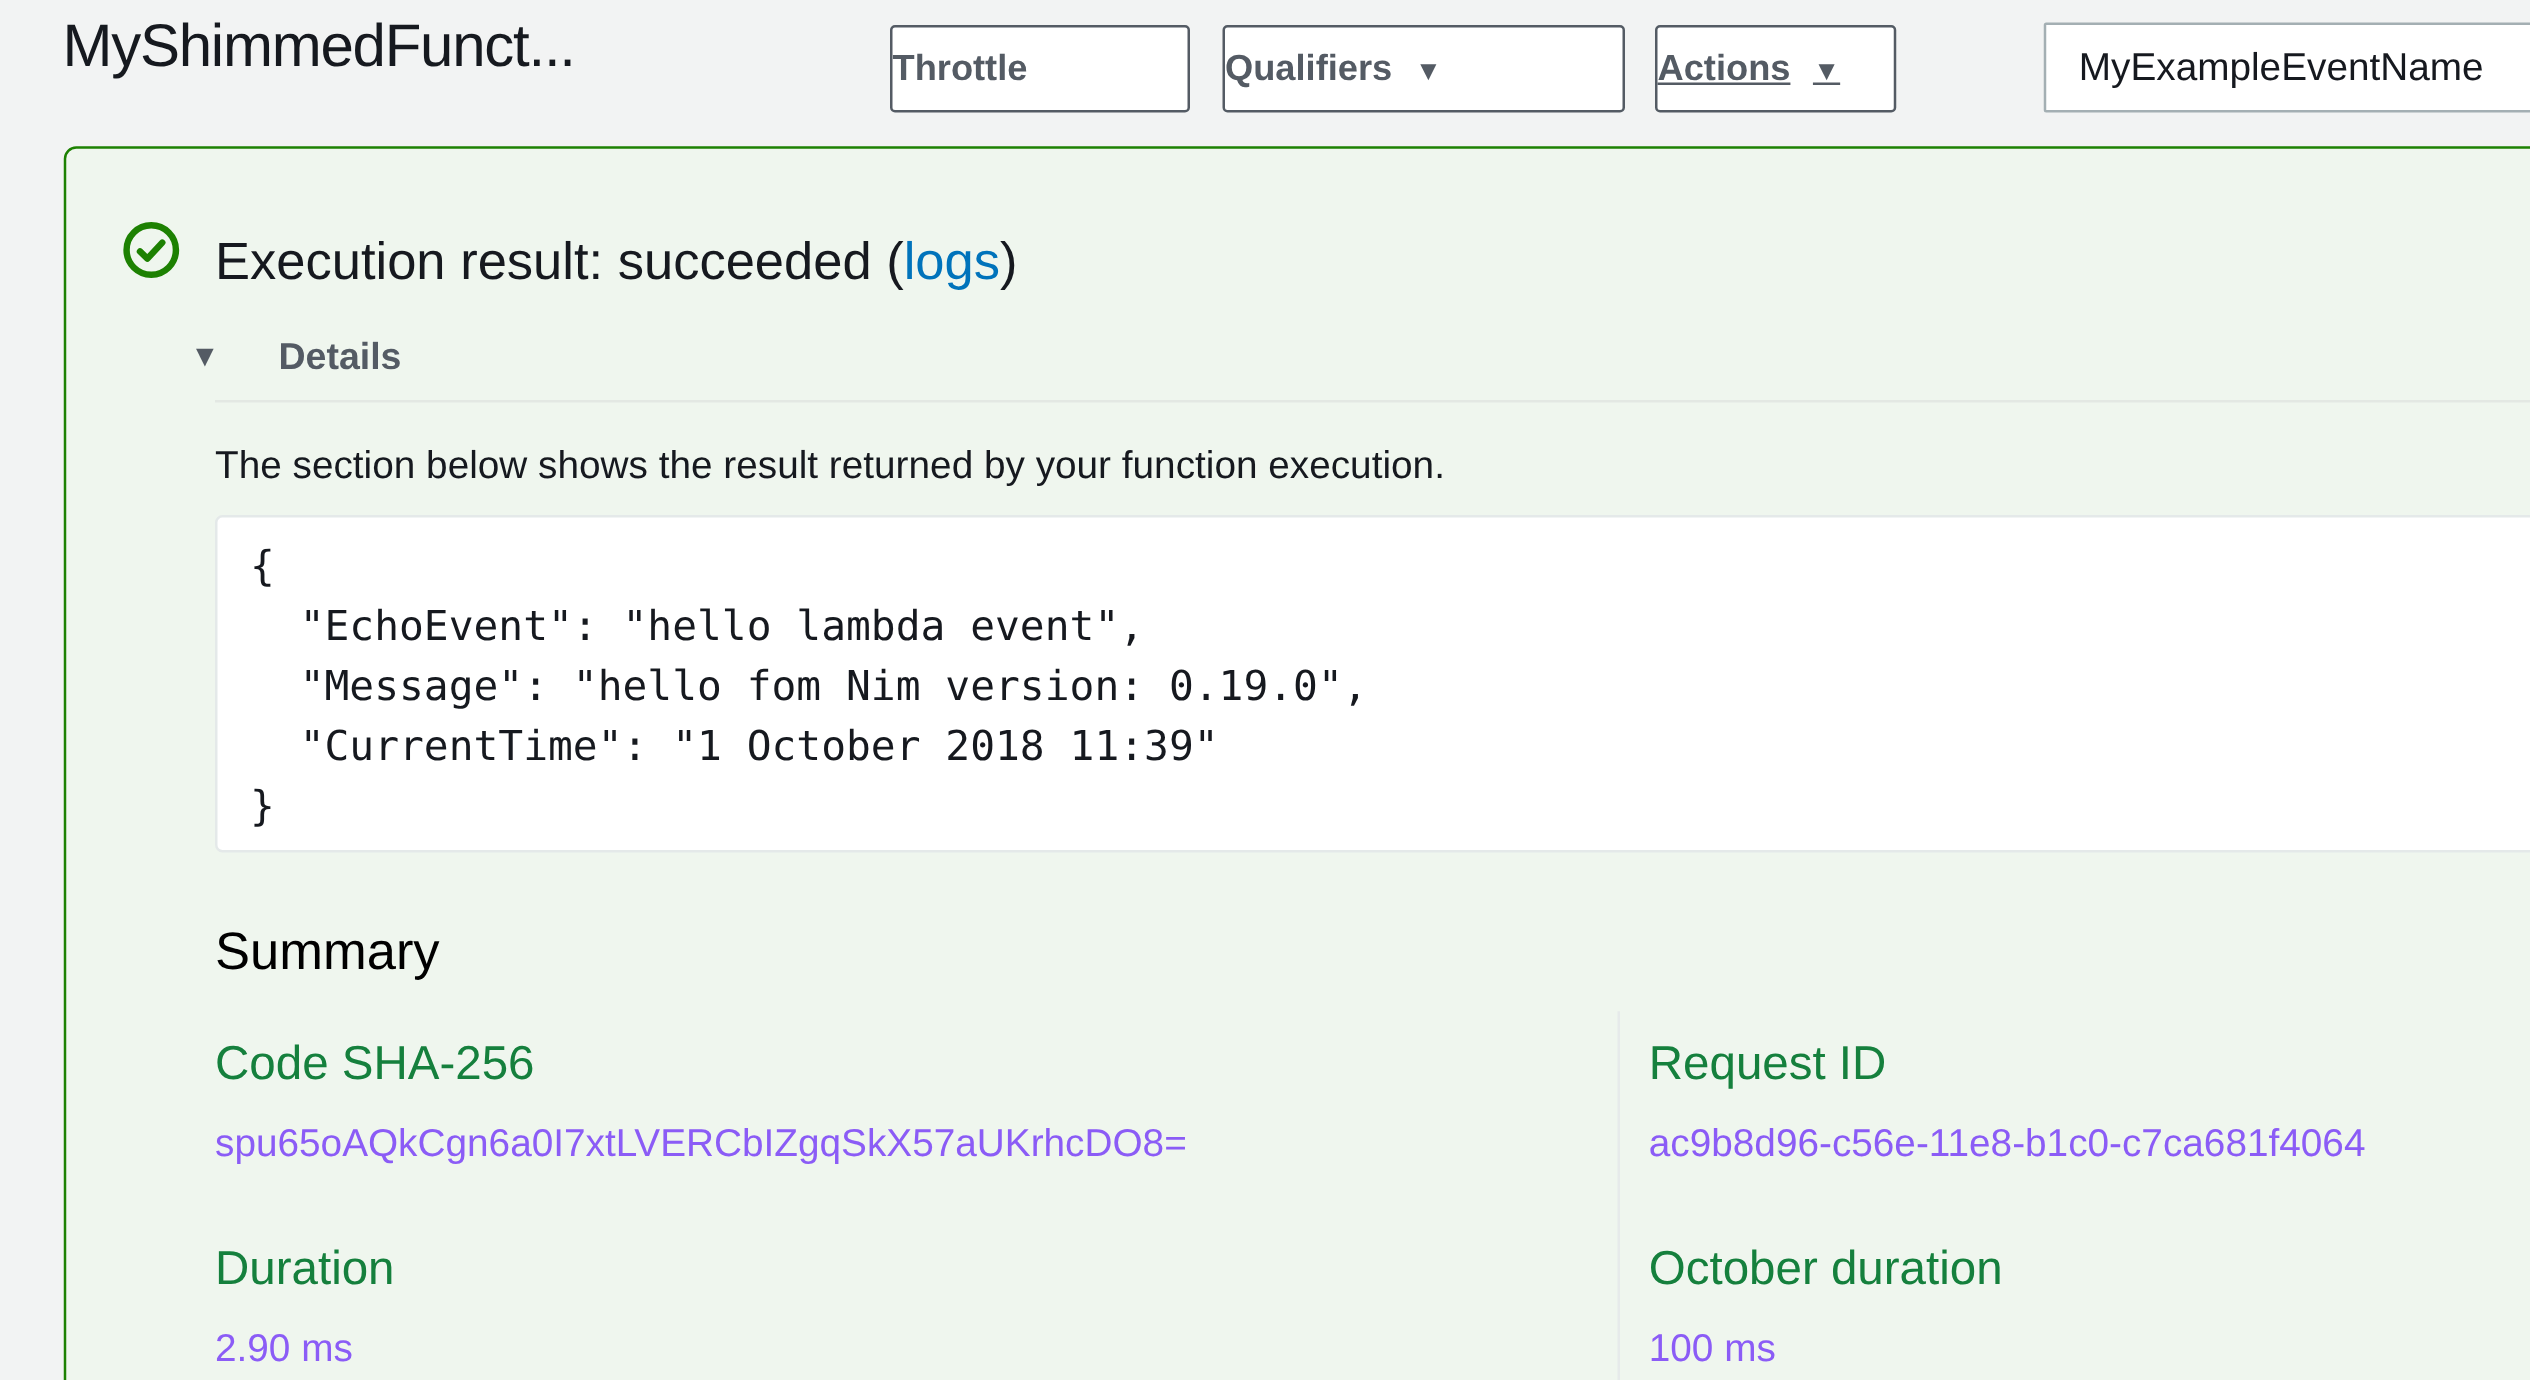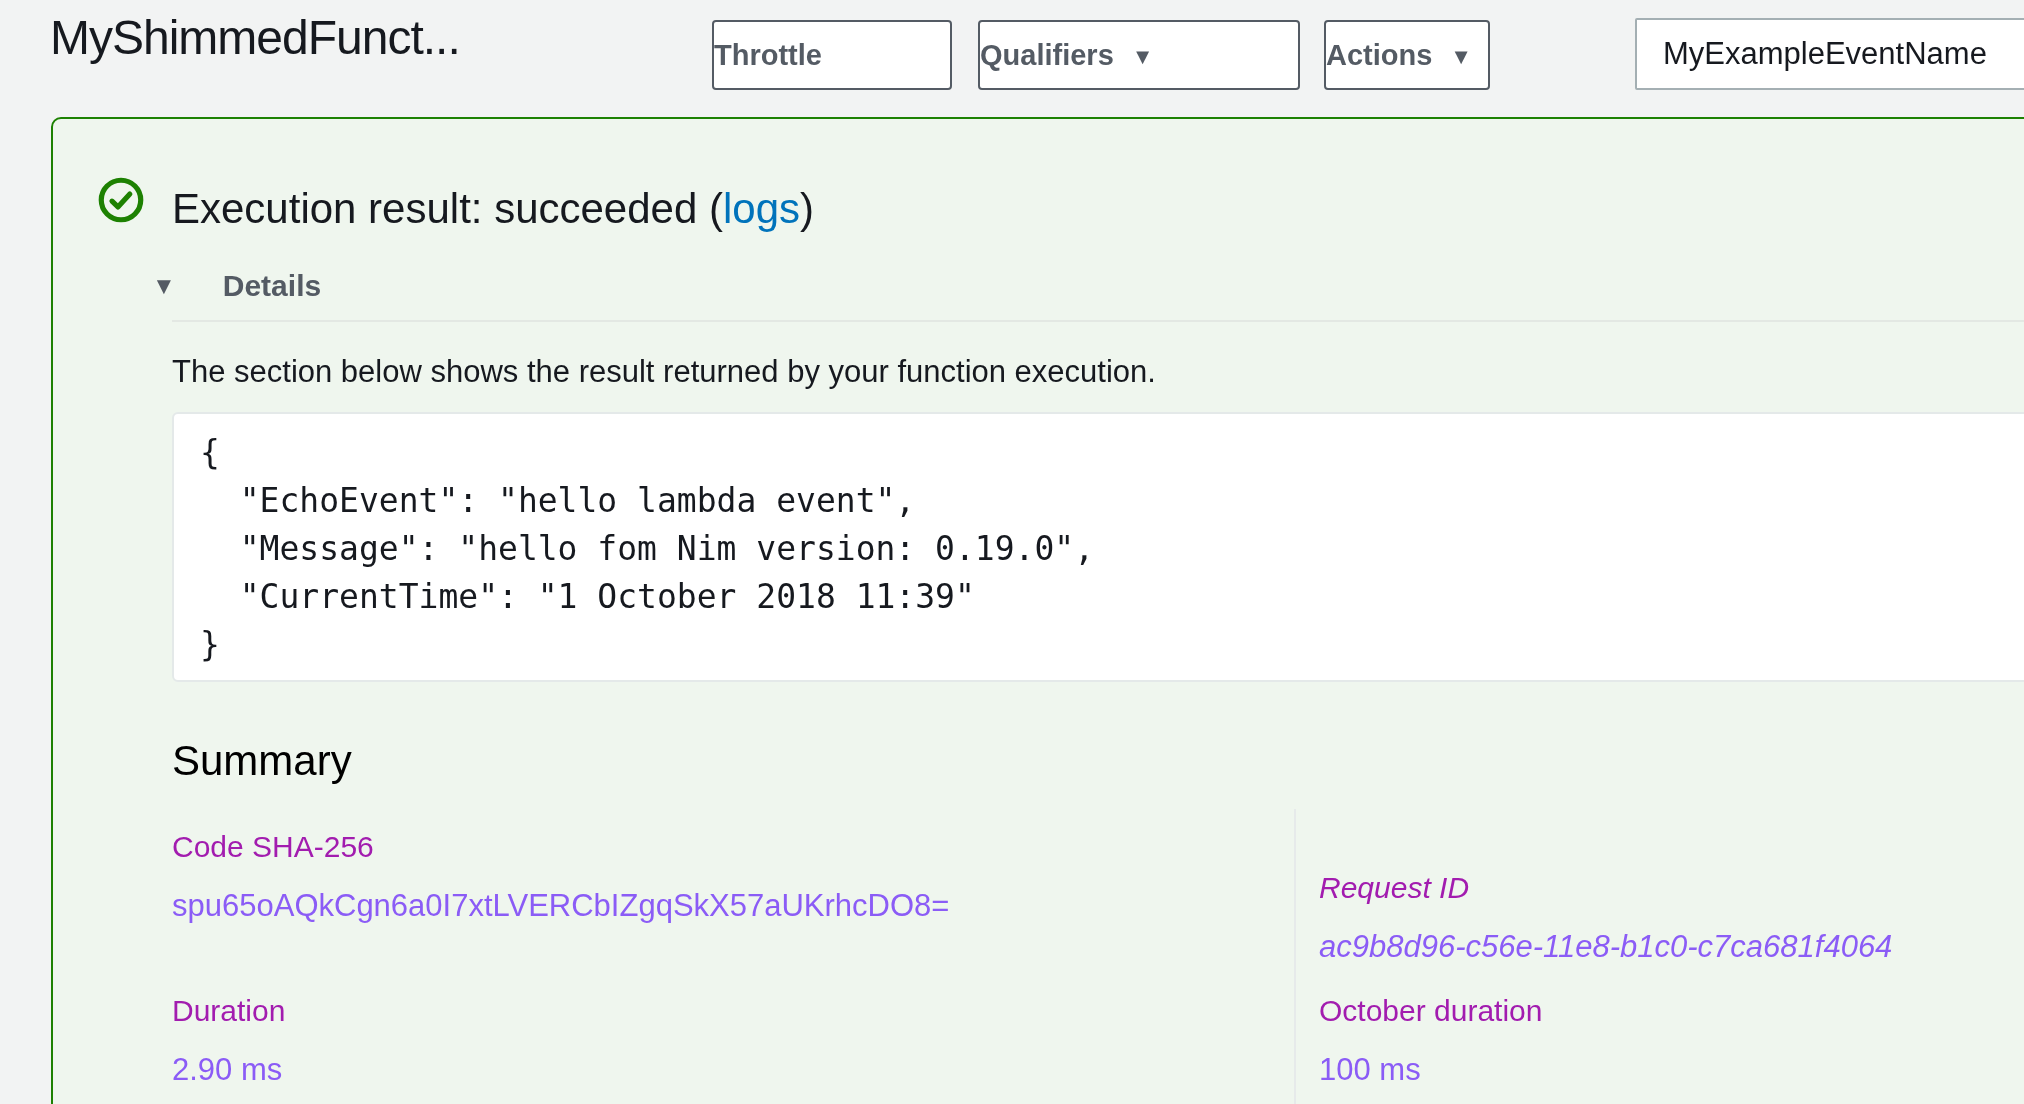--- a/index.html
+++ b/index.html
@@ -20,21 +20,21 @@
   .hdr-btn {
     position: absolute; top: 20px; height: 70px;
     background: #ffffff; border: 2px solid #545b64; border-radius: 4px;
     color: #545b64; font-weight: 700; font-size: 29px;
     font-family: inherit;
     display: flex; align-items: center; gap: 18px;
     cursor: pointer; white-space: nowrap;
   }
   #throttle-btn   { left: 712px;  width: 240px; }
   #qualifiers-btn { left: 978px;  width: 322px; }
-  #actions-btn    { left: 1324px; width: 166px; }
+  #actions-btn    { left: 1324px; width: 193px; text-decoration: underline; }
   .caret { font-size: 22px; line-height: 1; position: relative; top: 2px; }
   .event-select {
     position: absolute; left: 1635px; top: 18px; width: 420px; height: 72px;
     background: #ffffff; border: 2px solid #a4afb3; border-radius: 2px;
     display: flex; align-items: center; padding-left: 26px;
     font-size: 31px; color: #16191f; cursor: pointer; white-space: nowrap;
   }
 
   
   .result-panel {
@@ -76,24 +76,24 @@
   }
   .summary-heading {
     position: absolute; left: 119px; top: 618px;
     font-size: 42px; font-weight: 400; color: #000000;
   }
   .summary-vdivider {
     position: absolute; left: 1241px; top: 690px; width: 2px; height: 370px;
     background: #e6eaea;
   }
   .sum-cell { position: absolute; white-space: nowrap; }
-  .sum-cell .sum-label { font-size: 30px; color: #a21caf; }
+  .sum-cell .sum-label { font-size: 38px; color: #15803d; }
   .sum-cell .sum-value { font-size: 31px; color: #8b5cf6; margin-top: 24px; }
   #cell-sha      { left: 119px;  top: 711px; }
-  #cell-reqid    { left: 1266px; top: 752px; font-style: italic; }
+  #cell-reqid    { left: 1266px; top: 711px; }
   #cell-duration { left: 119px;  top: 875px; }
   #cell-billed   { left: 1266px; top: 875px; }
 </style>
 </head>
 <body>
 
 <h1 class="page-title">MyShimmedFunct...</h1>
 
 <button class="hdr-btn" id="throttle-btn">
   <span>Throttle</span>

